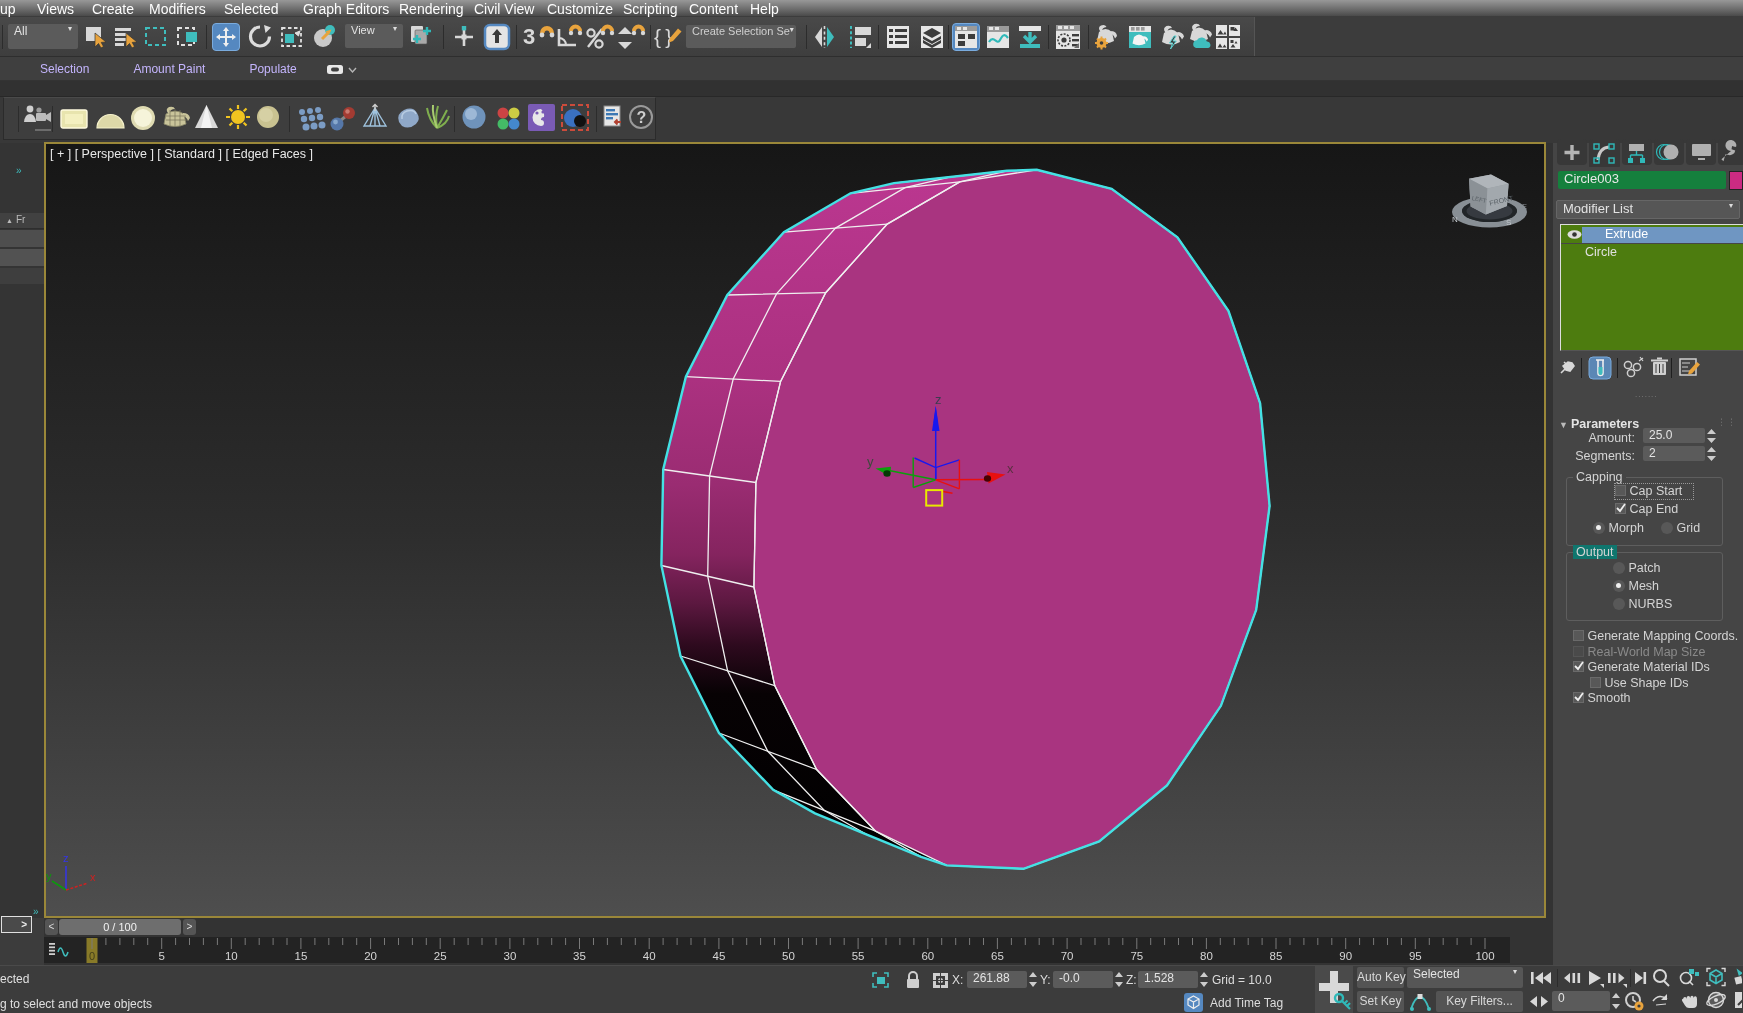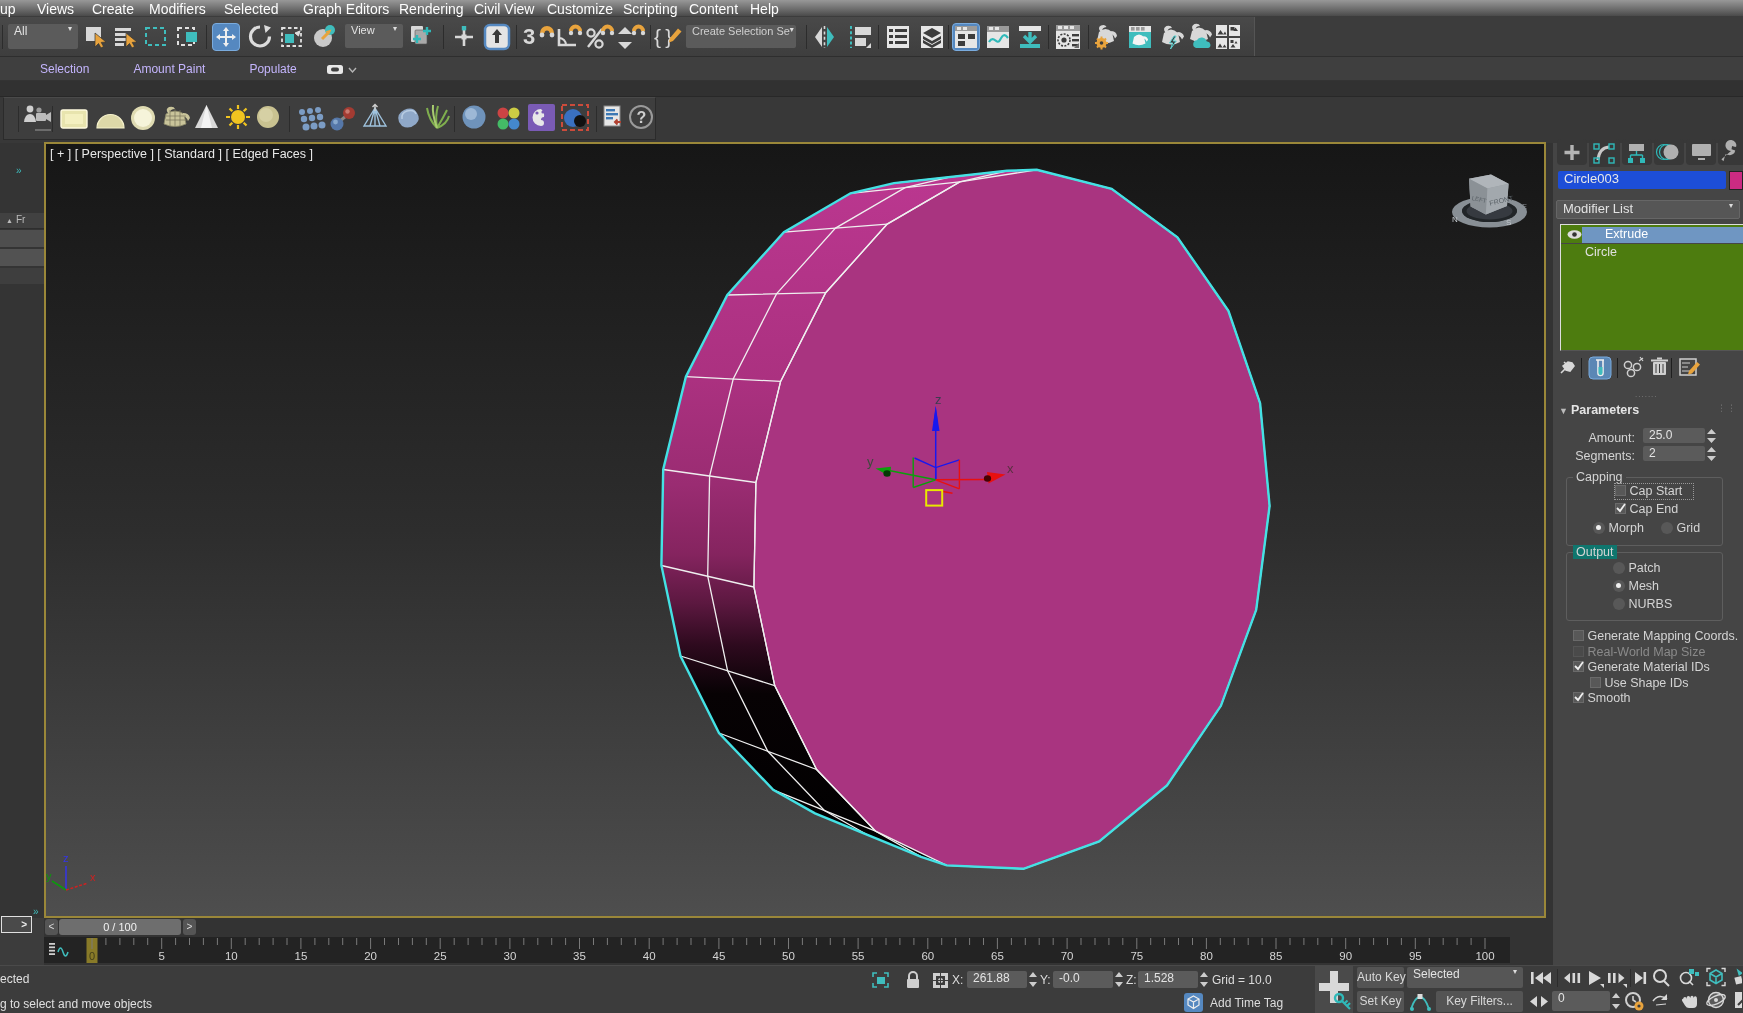--- a/index.html
+++ b/index.html
@@ -614,21 +614,21 @@
         </g>
 <g fill="#b0b0b0">
           <rect x="139" y="7" width="19" height="12" rx="1"></rect>
           <rect x="145" y="21" width="7" height="2"></rect>
         </g>
 <g>
           <path d="M169 23 l9 -9 a5.5 5.5 0 1 1 5 -5 l-0.8 0.8 -3.5 -0.8 -0.3 3.2 3.8 1 a5.5 5.5 0 0 1 -6 5 l-3.5 -0.5 -1.5 7 Z" fill="#b0b0b0" transform="rotate(4 178 14)"></path>
         </g>
 </svg>
 
-<div class="fld" style="left:5px;top:28px;width:168px;height:18px;background:#1d4ed8;font-size:13px;color:#e8e8e8">Circle003</div>
+<div class="fld" style="left:5px;top:28px;width:168px;height:18px;background:#15803d;font-size:13px;color:#e8e8e8">Circle003</div>
 <div class="abs" style="left:176px;top:28px;width:14px;height:19px;background:#cb2b82;border:1px solid #222"></div>
 
 <div class="fld" style="left:3px;top:57px;width:184px;height:19px;background:#565656;border:1px solid #666;font-size:13px">Modifier List<span class="car">▾</span></div>
 
 <div class="abs" style="left:7px;top:81px;width:186px;height:127px;background:#4d7c0f;border:1px solid #ddd;border-right-color:#555;border-bottom-color:#555">
 <div class="abs" style="left:21px;top:2px;width:163px;height:16px;background:#6f96c2;color:#fff">
 <span style="margin-left:23px;font-size:12.5px;color:#ffffff">Extrude</span></div>
 <svg width="17" height="11" style="position:absolute;left:5px;top:4px">
           <ellipse cx="8.5" cy="5.5" rx="7" ry="4.2" fill="#ddd"></ellipse>
           <circle cx="8.5" cy="5.5" r="2.3" fill="#333"></circle>
@@ -660,21 +660,21 @@
           <path d="M103 9 v9 M106.5 9 v9 M110 9 v9"></path>
         </g>
 <g>
           <rect x="127" y="4" width="16" height="16" fill="none" stroke="#cfcfcf" stroke-width="1.5"></rect>
           <path d="M129 8 h8 M129 12 h6 M129 16 h8" stroke="#cfcfcf"></path>
           <path d="M136 16 l8 -9 3 2.5 -8 9 -4 1 Z" fill="#e8a33d"></path>
         </g>
 </svg>
 <div class="abs" style="left:82px;top:247px;color:#888;font-size:8px;letter-spacing:1px">.......</div>
 
-<div class="abs" style="left:6px;top:260px;width:178px;height:18px;color:#e4e4e4">
+<div class="abs" style="left:6px;top:274px;width:178px;height:18px;color:#e4e4e4">
 <span style="font-size:9px;color:#bbb">▼</span>&nbsp;<b style="font-size:12.5px">Parameters</b>
 <span style="float:right;color:#777;font-size:9px;letter-spacing:1px">⋮⋮</span></div>
 <div class="abs" style="left:0;top:288px;width:190px;font-size:12.5px;color:#d4d4d4">
 <div style="position:relative;height:20px">
           <span class="abs" style="right:108px">Amount:</span>
 <div class="fld" style="left:90px;top:-3px;width:62px;height:15px;background:#5b5b5b">25.0</div>
 <svg width="11" height="16" style="position:absolute;left:153px;top:-3px">
             <path d="M5.5 1 L10 6 H1 Z M5.5 15 L1 10 h9 Z" fill="#ccc"></path>
           </svg>
         </div>

